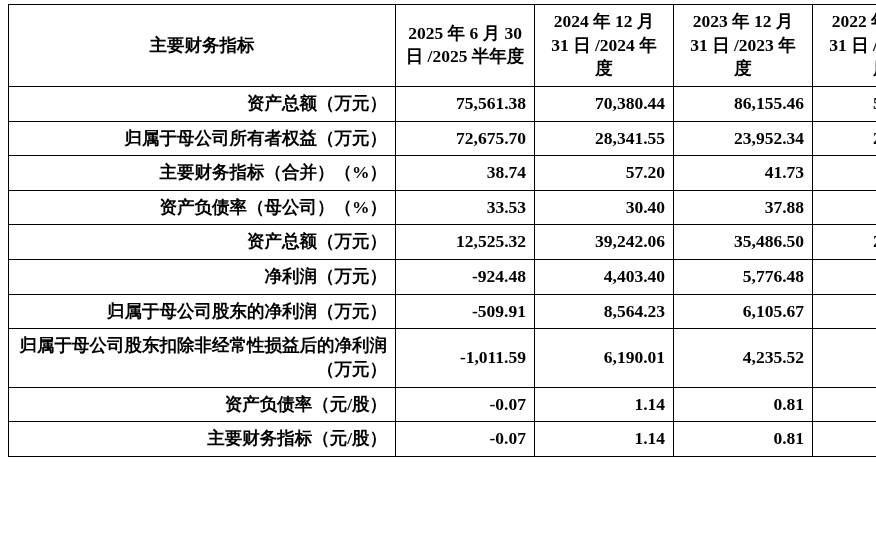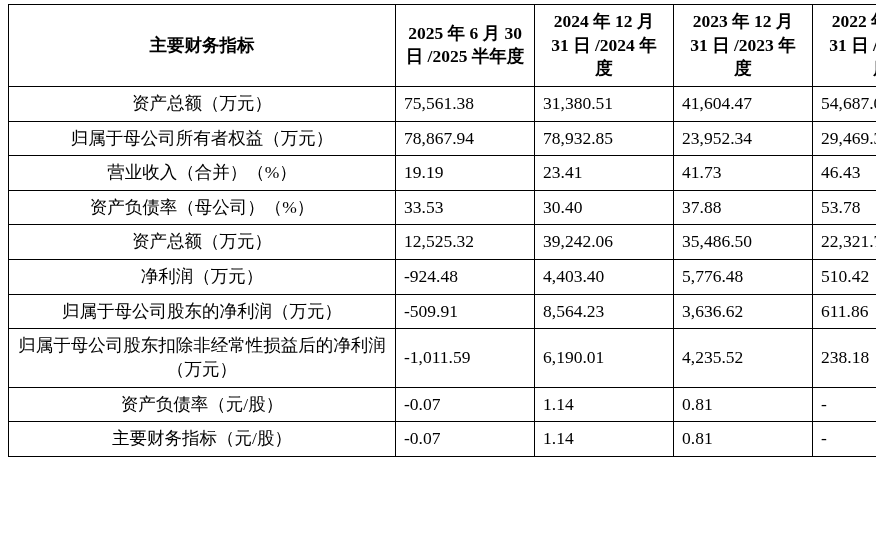--- a/index.html
+++ b/index.html
@@ -37,61 +37,61 @@
     font-weight: bold;
     text-align: center;
   }
   th.hdr-label {
     width: 370px;
   }
   th.hdr-col {
     width: 122px;
   }
   td.label {
-    text-align: center;
-    font-weight: normal;
+    text-align: right;
+    font-weight: bold;
   }
   td.num {
-    text-align: left;
-    font-weight: normal;
+    text-align: right;
+    font-weight: bold;
   }
 </style>
 </head>
 <body>
 
 <div class="sheet">
   <table class="fin">
     <thead>
       <tr>
         <th class="hdr-label">主要财务指标</th>
         <th class="hdr-col">2025 年 6 月 30 日 /2025 半年度</th>
         <th class="hdr-col">2024 年 12 月 31 日 /2024 年度</th>
         <th class="hdr-col">2023 年 12 月 31 日 /2023 年度</th>
         <th class="hdr-col">2022 年 12 月 31 日 /2022 年度</th>
       </tr>
     </thead>
     <tbody>
       <tr>
         <td class="label">资产总额（万元）</td>
         <td class="num">75,561.38</td>
-        <td class="num">31,380.51</td>
-        <td class="num">41,604.47</td>
+        <td class="num">70,380.44</td>
+        <td class="num">86,155.46</td>
         <td class="num">54,687.03</td>
       </tr>
       <tr>
         <td class="label">归属于母公司所有者权益（万元）</td>
-        <td class="num">78,867.94</td>
-        <td class="num">78,932.85</td>
+        <td class="num">72,675.70</td>
+        <td class="num">28,341.55</td>
         <td class="num">23,952.34</td>
         <td class="num">29,469.32</td>
       </tr>
       <tr>
-        <td class="label">营业收入（合并）（%）</td>
-        <td class="num">19.19</td>
-        <td class="num">23.41</td>
+        <td class="label">主要财务指标（合并）（%）</td>
+        <td class="num">38.74</td>
+        <td class="num">57.20</td>
         <td class="num">41.73</td>
         <td class="num">46.43</td>
       </tr>
       <tr>
         <td class="label">资产负债率（母公司）（%）</td>
         <td class="num">33.53</td>
         <td class="num">30.40</td>
         <td class="num">37.88</td>
         <td class="num">53.78</td>
       </tr>
@@ -106,21 +106,21 @@
         <td class="label">净利润（万元）</td>
         <td class="num">-924.48</td>
         <td class="num">4,403.40</td>
         <td class="num">5,776.48</td>
         <td class="num">510.42</td>
       </tr>
       <tr>
         <td class="label">归属于母公司股东的净利润（万元）</td>
         <td class="num">-509.91</td>
         <td class="num">8,564.23</td>
-        <td class="num">3,636.62</td>
+        <td class="num">6,105.67</td>
         <td class="num">611.86</td>
       </tr>
       <tr>
         <td class="label">归属于母公司股东扣除非经常性损益后的净利润（万元）</td>
         <td class="num">-1,011.59</td>
         <td class="num">6,190.01</td>
         <td class="num">4,235.52</td>
         <td class="num">238.18</td>
       </tr>
       <tr>

